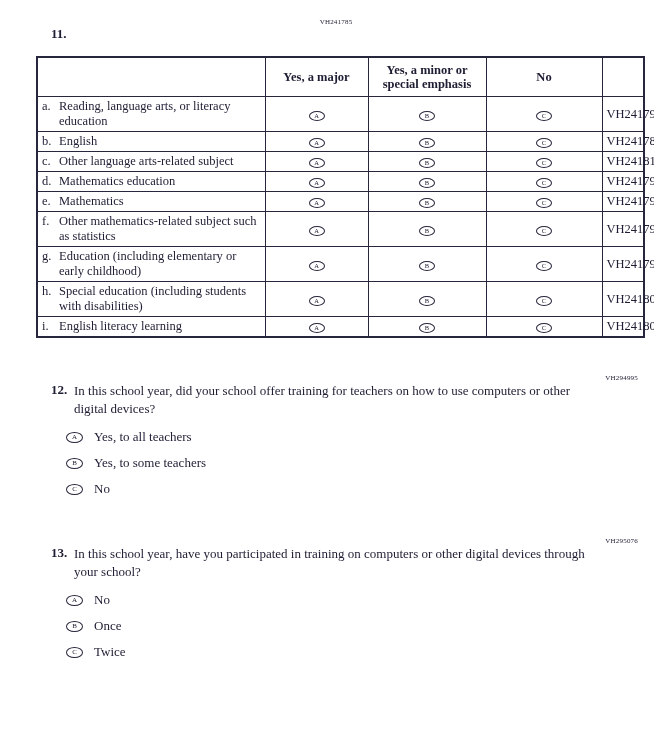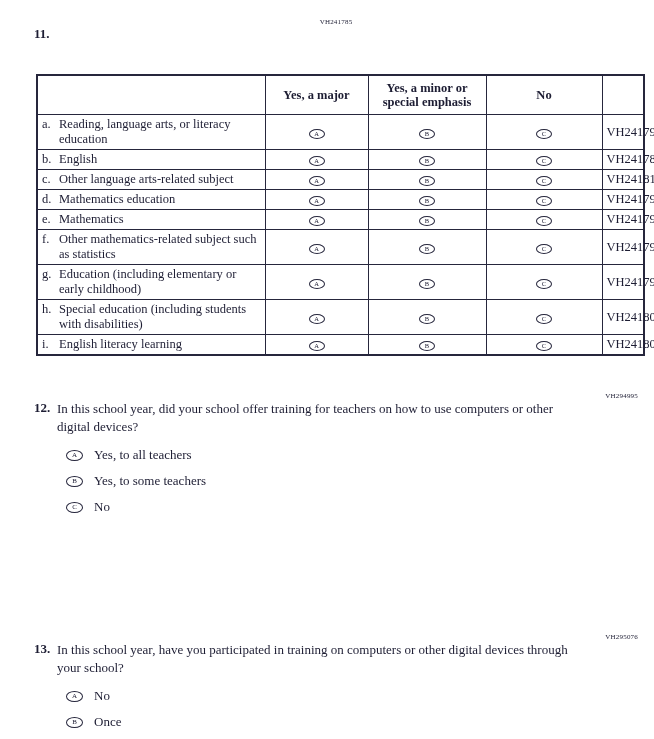--- a/index.html
+++ b/index.html
@@ -8,25 +8,25 @@
     font-family:"Liberation Serif", serif;
     color:#1d1d33; overflow:hidden;
   }
   .page { padding:10px 16px 0 34px; box-sizing:border-box; width:654px; }
 
   .code-small { font-size:7px; letter-spacing:0.2px; color:#1d1d33; }
   .top-code-row { text-align:center; height:10px; }
   .section-code-row { text-align:right; height:10px; }
 
   .question { display:flex; margin-top:6px; }
-  .qnum { font-weight:bold; width:23px; flex:none; font-size:13px; }
+  .qnum { font-weight:bold; width:23px; flex:none; font-size:13px;margin-left:17px; }
   .qtext { font-size:13px; line-height:1.35; max-width:525px; }
 
   table.q-table {
-    border-collapse:collapse; margin-top:32px; margin-left:2px;
+    border-collapse:collapse; margin-top:14px; margin-left:2px;
     width:607px; table-layout:fixed;
   }
   table.q-table th, table.q-table td {
     border:1px solid #26263c; padding:2px 4px; font-size:12.5px;
     vertical-align:middle;
   }
   table.q-table { border:2px solid #26263c; }
   table.q-table thead th { font-weight:bold; text-align:center; height:34px; line-height:1.15; border-bottom:1.5px solid #26263c; }
   .rowlabel { display:flex; }
   .rowlabel .letter { flex:none; width:17px; }
@@ -39,21 +39,21 @@
     width:16px; height:10px; border:1px solid #26263c; border-radius:50%;
     font-size:6.5px; line-height:1; box-sizing:border-box; background:#fff;
     cursor:pointer;
   }
   .option-list { margin-left:32px; margin-top:12px; }
   .option-row { display:flex; align-items:center; margin-bottom:10px; }
   .option-row .bubble { width:17px; height:11px; font-size:7px; margin-right:11px; flex:none; }
   .option-row .opt-label { font-size:13px; }
 
   .gap-after-table { margin-top:28px; }
-  .gap-before-q13 { margin-top:110px; }
+  .gap-before-q13 { margin-top:32px; }
 </style>
 </head>
 <body>
 
 <div class="page">
 
   <div class="top-code-row">
     <span class="code-small">VH241785</span>
   </div>
 

